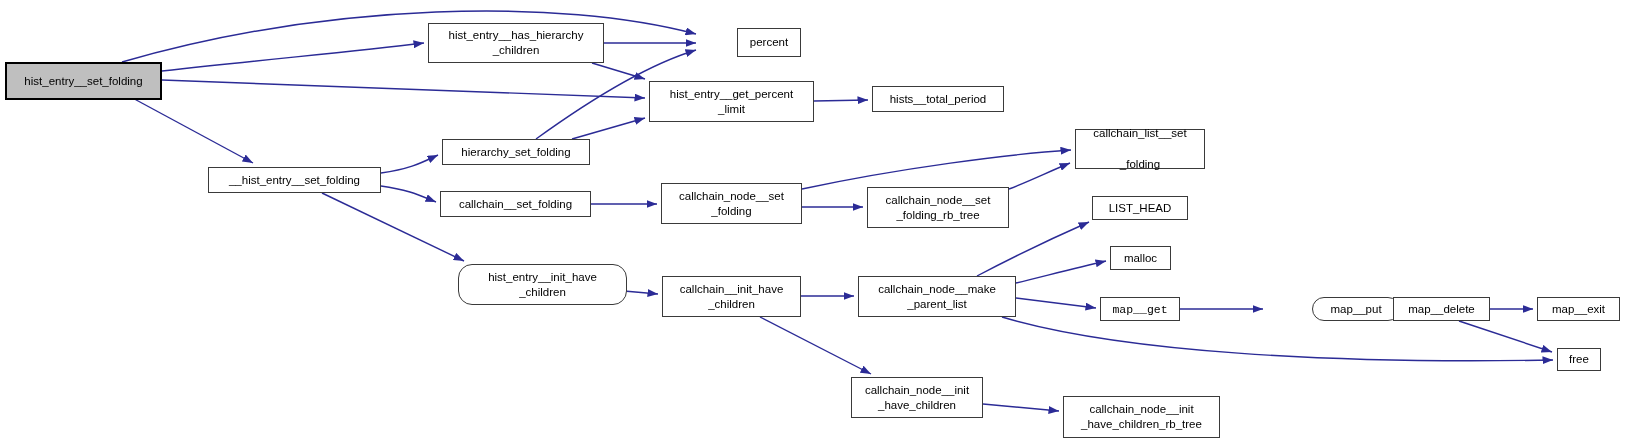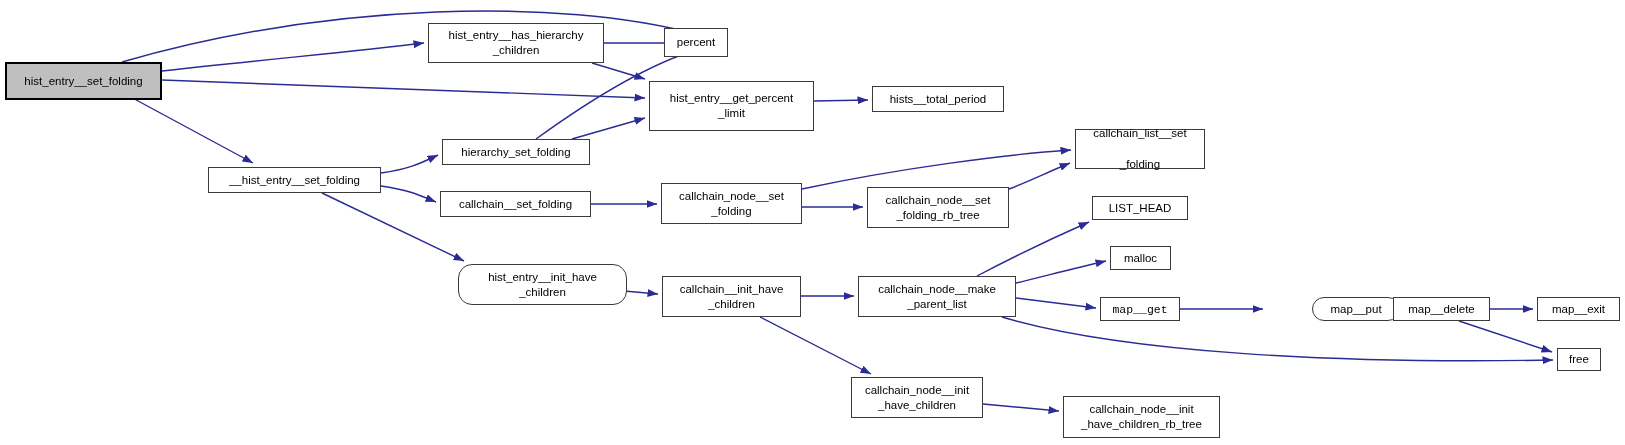--- a/index.html
+++ b/index.html
@@ -69,24 +69,24 @@
       <path d="M 1459,321 L 1552,352" class="edge" marker-end="url(#arrow)"></path>
       <path d="M 983,404 L 1059,411" class="edge" marker-end="url(#arrow)"></path>
     </svg>
 <div class="node root" style="left: 5px; top: 62px; width: 157px; height: 38px;">
       <div class="nline">hist_entry__set_folding</div>
     </div>
     <div class="node" style="left: 428px; top: 23px; width: 176px; height: 40px;">
       <div class="nline">hist_entry__has_hierarchy</div>
       <div class="nline">_children</div>
     </div>
-    <div class="node" style="left: 664px; top: 28px; width: 64px; height: 29px;">
+    <div class="node" style="left: 737px; top: 28px; width: 64px; height: 29px;">
       <div class="nline">percent</div>
     </div>
-    <div class="node" style="left: 649px; top: 81px; width: 165px; height: 50px;">
+    <div class="node" style="left: 649px; top: 81px; width: 165px; height: 41px;">
       <div class="nline">hist_entry__get_percent</div>
       <div class="nline">_limit</div>
     </div>
     <div class="node" style="left: 872px; top: 86px; width: 132px; height: 26px;">
       <div class="nline">hists__total_period</div>
     </div>
     <div class="node" style="left: 442px; top: 139px; width: 148px; height: 26px;">
       <div class="nline">hierarchy_set_folding</div>
     </div>
     <div class="node" style="left: 440px; top: 191px; width: 151px; height: 26px;">

